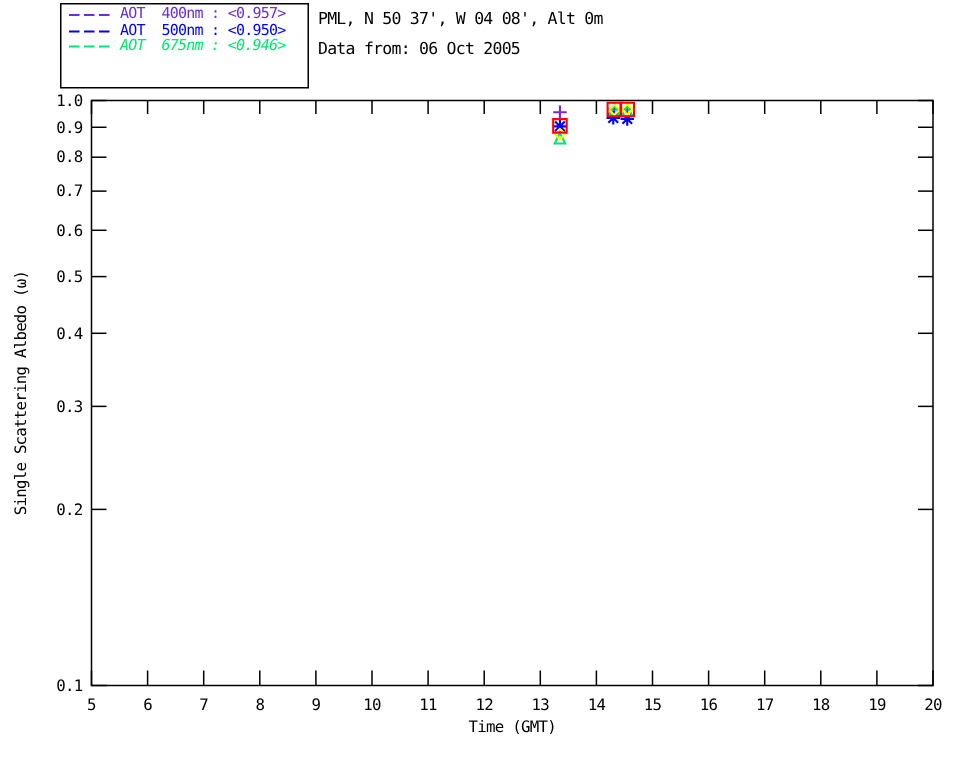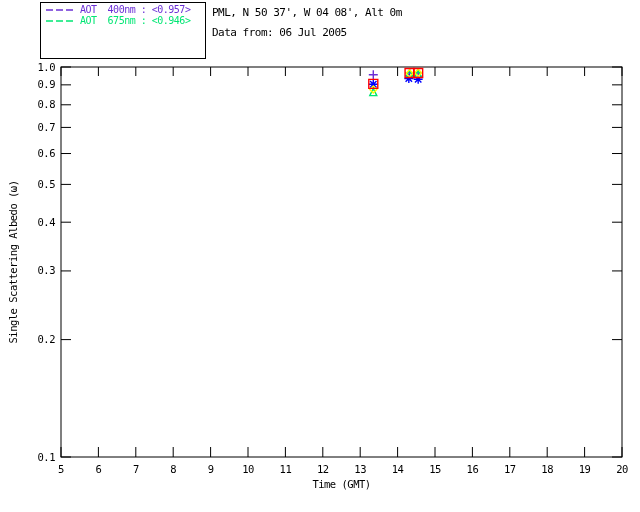--- a/index.html
+++ b/index.html
@@ -25,29 +25,35 @@
 
 <div class="abs" id="legend-box">
     <div class="legend-row">
       <svg width="30" height="8" class="legend-dash">
         <line x1="0" y1="4" x2="30" y2="4" stroke="#6B2FD5" stroke-width="1.4" stroke-dasharray="7,3"></line>
       </svg>
       <span class="legend-label" style="color: rgb(107, 47, 213);">AOT  400nm : &lt;0.957&gt;</span>
     </div>
     <div class="legend-row">
       <svg width="30" height="8" class="legend-dash">
+        <line x1="0" y1="4" x2="30" y2="4" stroke="#0000FF" stroke-width="1.4" stroke-dasharray="7,3"></line>
+      </svg>
+      <span class="legend-label" style="color: rgb(0, 0, 255);">AOT  500nm : &lt;0.950&gt;</span>
+    </div>
+    <div class="legend-row">
+      <svg width="30" height="8" class="legend-dash">
         <line x1="0" y1="4" x2="30" y2="4" stroke="#00E673" stroke-width="1.4" stroke-dasharray="7,3"></line>
       </svg>
-      <span class="legend-label" style="color: rgb(0, 230, 115);">AOT  675nm : &lt;0.946&gt;</span>
+      <span class="legend-label" style="color: rgb(0, 230, 115); font-style: italic;">AOT  675nm : &lt;0.946&gt;</span>
     </div>
   </div>
 
 <div class="abs" id="header-block">
   <div class="header-line">PML, N 50 37', W 04 08', Alt 0m</div>
-  <div class="header-line">Data from: 06 Jul 2005</div>
+  <div class="header-line">Data from: 06 Oct 2005</div>
 </div>
 
 <svg class="abs" id="chart-svg" width="640" height="512" viewBox="0 0 640 512">
     <rect x="61" y="67" width="561" height="390" fill="none" stroke="#000" stroke-width="1"></rect>
     <line x1="61" y1="457" x2="61" y2="447" stroke="#000" stroke-width="1"></line>
     <line x1="61" y1="67" x2="61" y2="76" stroke="#000" stroke-width="1"></line>
     <text x="61" y="473" text-anchor="middle" class="ticklabel">5</text>
     <line x1="98.4" y1="457" x2="98.4" y2="447" stroke="#000" stroke-width="1"></line>
     <line x1="98.4" y1="67" x2="98.4" y2="76" stroke="#000" stroke-width="1"></line>
     <text x="98.4" y="473" text-anchor="middle" class="ticklabel">6</text>

